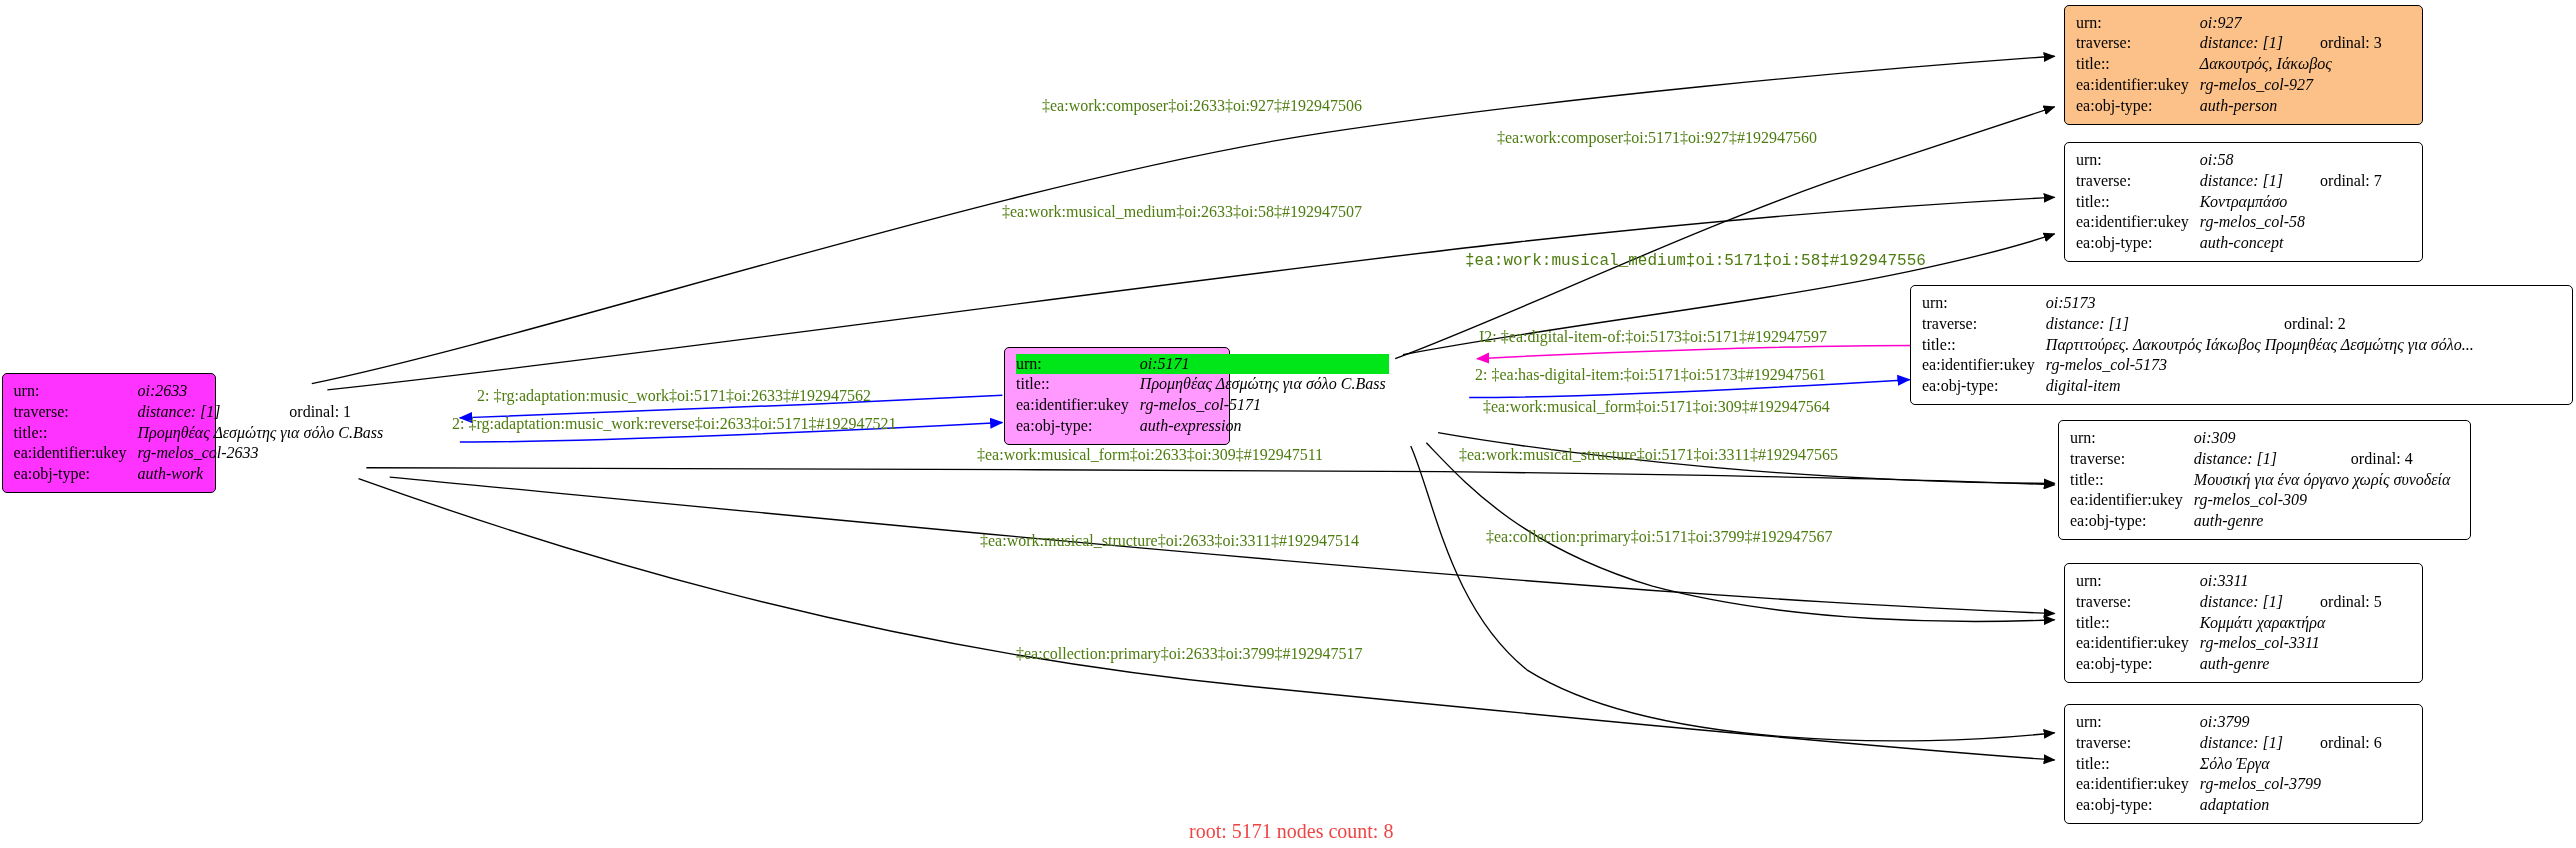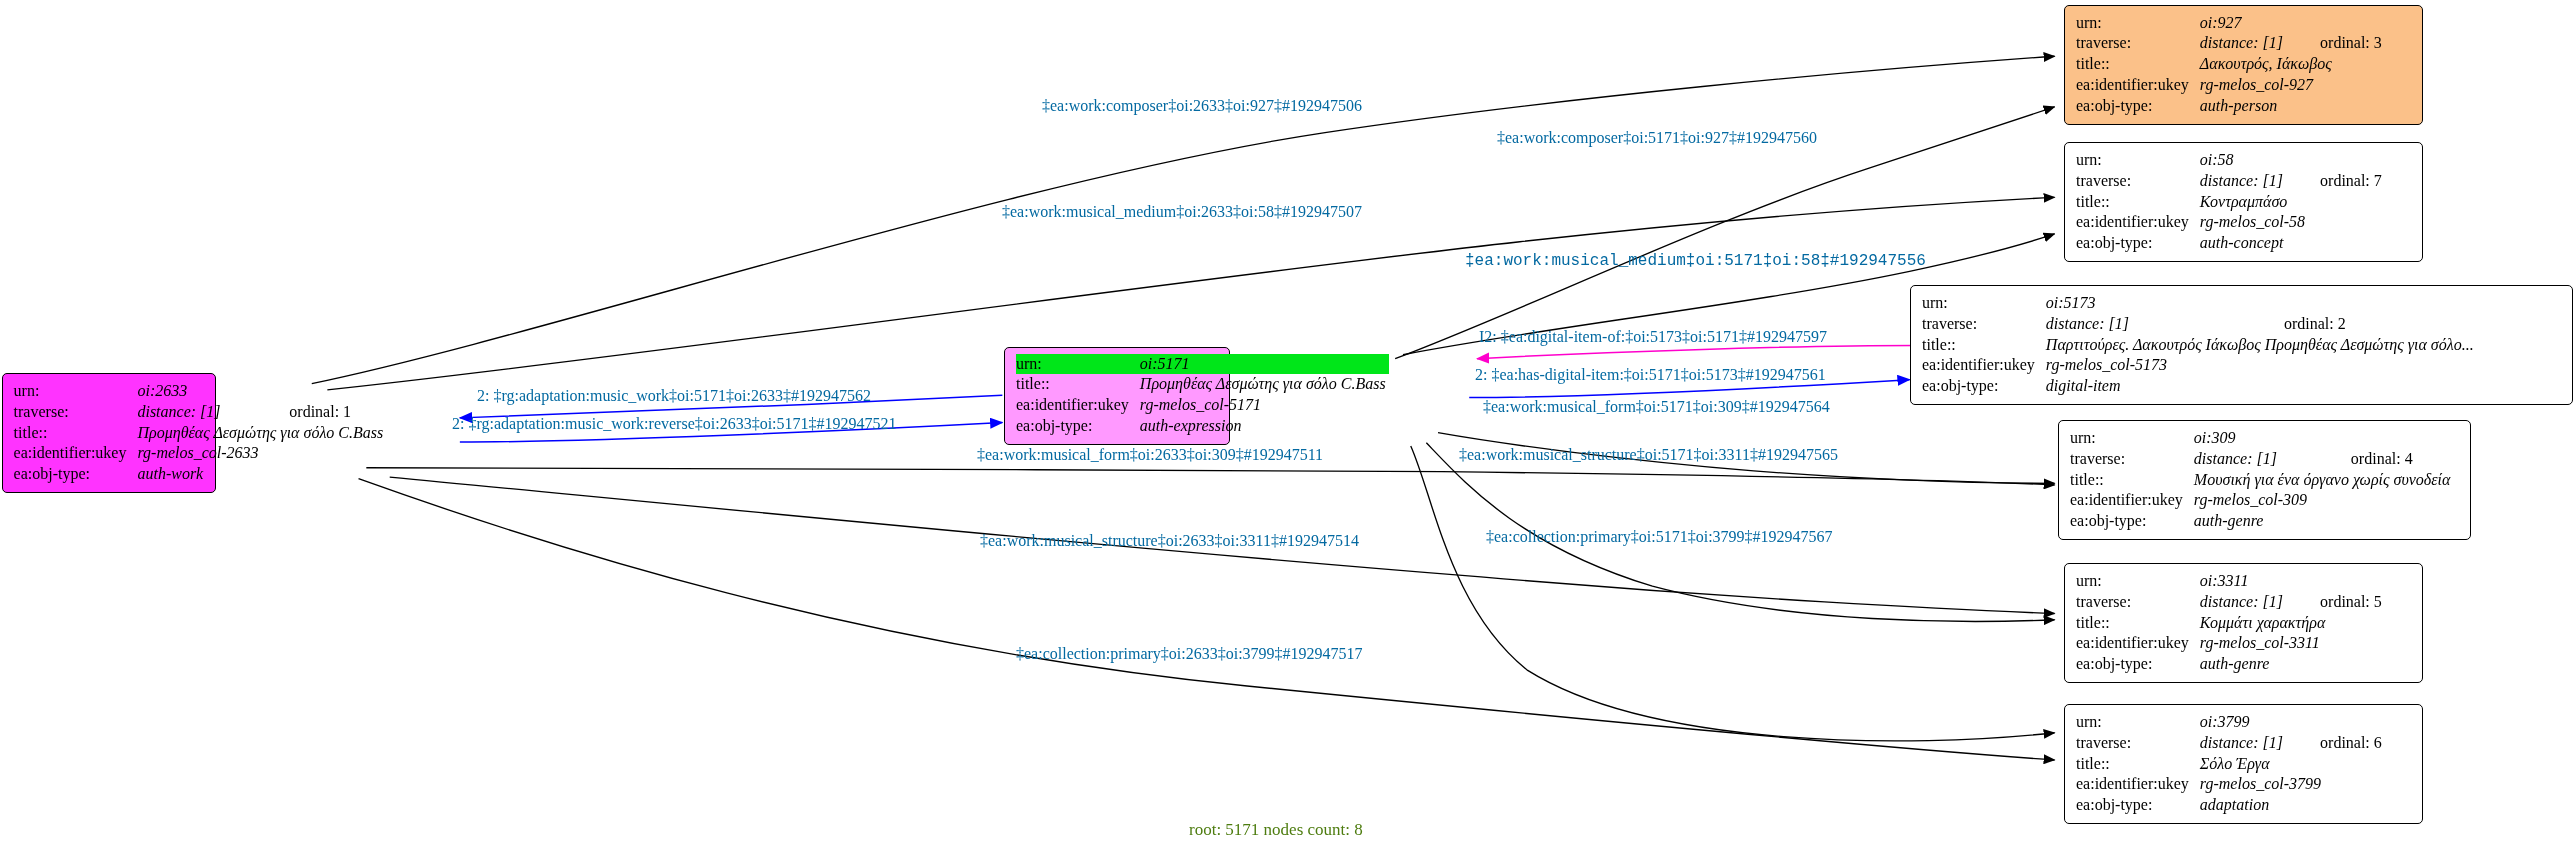--- a/index.html
+++ b/index.html
@@ -63,29 +63,29 @@
   .n-person {
     background: #fbc189;
   }
   .hl {
     background: #00e619;
   }
   .edge-label {
     position: absolute;
     font-family: "Liberation Serif", "DejaVu Serif", serif;
     font-size: 16px;
-    color: #0369a1;
+    color: #4d7c0f;
     white-space: nowrap;
     z-index: 6;
   }
   .footer {
     position: absolute;
     font-family: "Liberation Serif", "DejaVu Serif", serif;
-    font-size: 17px;
-    color: #4d7c0f;
+    font-size: 20px;
+    color: #ef4444;
     white-space: nowrap;
     z-index: 6;
   }
 </style>
 </head>
 <body>
 
 <div id="canvas">
 
   <svg id="edge-layer" viewBox="0 0 3305 1089" width="2576" height="849">

